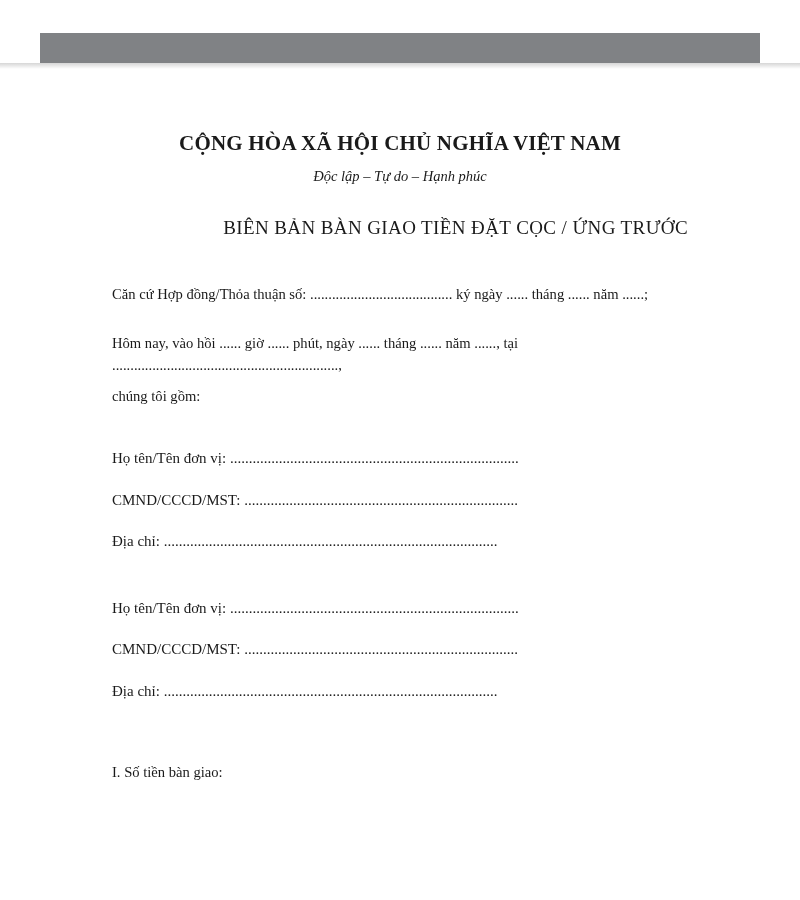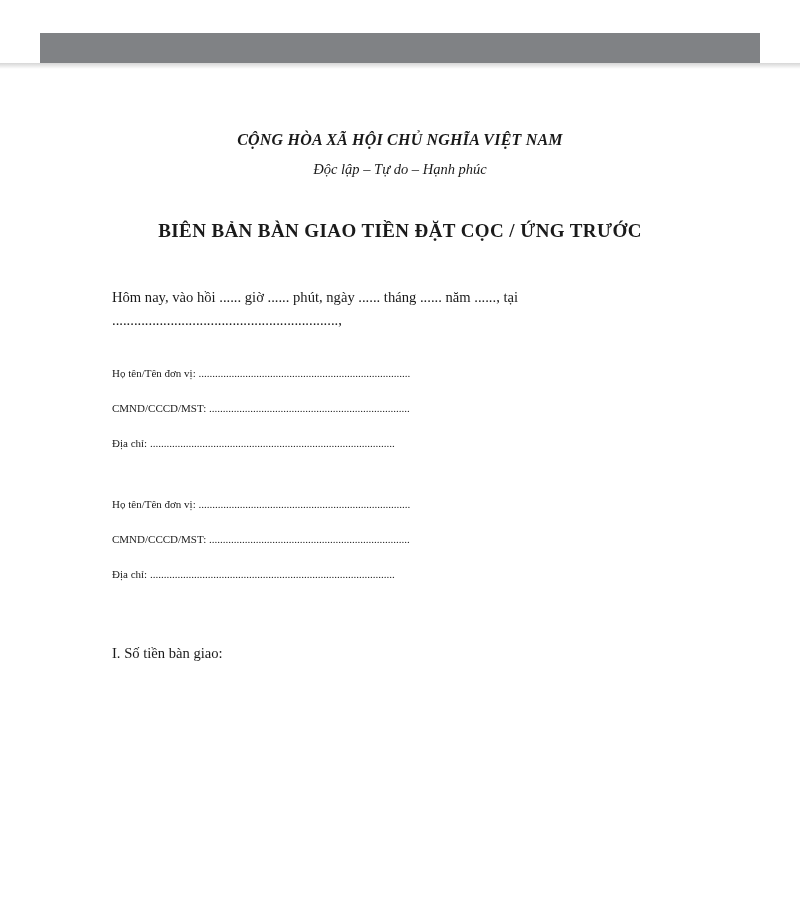--- a/index.html
+++ b/index.html
@@ -50,55 +50,54 @@
     box-sizing: border-box;
     padding: 0;
   }
   .page-inner {
     padding: 62px 112px 0 112px;
   }
 
   .national-title {
     text-align: center;
     font-weight: bold;
-    font-size: 16px;
+    font-size: 21px;
     letter-spacing: 0.2px;
     margin: 0 0 12px 0;
-    font-style: italic;
   }
   .motto {
     text-align: center;
     font-style: italic;
     font-size: 14.5px;
-    margin: 0 0 42px 0;
+    margin: 0 0 32px 0;
   }
   .doc-title {
-    text-align: center;
-    font-weight: bold;
+    text-align: right;
+    font-weight: normal;
     font-size: 19px;
     letter-spacing: 0.4px;
     margin: 0 0 44px 0;
   }
 
   .para {
     font-size: 14.6px;
     line-height: 1.55;
     margin: 0 0 26px 0;
     text-align: left;
   }
   .para.tight {
-    margin-bottom: 20px;
+    margin-bottom: 8px;
   }
   .section-head {
     font-size: 14.6px;
     line-height: 1.55;
     margin: 0 0 18px 0;
   }
   .field-line {
-    font-size: 11px;
+    font-size: 15px;
     line-height: 1.55;
     margin: 0 0 18px 0;
     white-space: nowrap;
     overflow: hidden;
   }
   .spacer-lg { height: 26px; }
   .spacer-md { height: 14px; }
 </style>
 </head>
 <body>
@@ -110,23 +109,25 @@
 
   <div class="page">
     <div class="page-inner">
 
       <div class="national-title">CỘNG HÒA XÃ HỘI CHỦ NGHĨA VIỆT NAM</div>
 
       <div class="motto">Độc lập – Tự do – Hạnh phúc</div>
 
       <div class="doc-title">BIÊN BẢN BÀN GIAO TIỀN ĐẶT CỌC / ỨNG TRƯỚC</div>
 
+      <div class="para">Căn cứ Hợp đồng/Thỏa thuận số: ....................................... ký ngày ...... tháng ...... năm ......;</div>
 
       <div class="para tight">Hôm nay, vào hồi ...... giờ ...... phút, ngày ...... tháng ...... năm ......, tại ..............................................................,</div>
 
+      <div class="para">chúng tôi gồm:</div>
 
       <div class="spacer-md"></div>
 
 
       <div class="field-line">Họ tên/Tên đơn vị: .............................................................................</div>
 
       <div class="field-line">CMND/CCCD/MST: .........................................................................</div>
 
       <div class="field-line">Địa chỉ: .........................................................................................</div>
 

